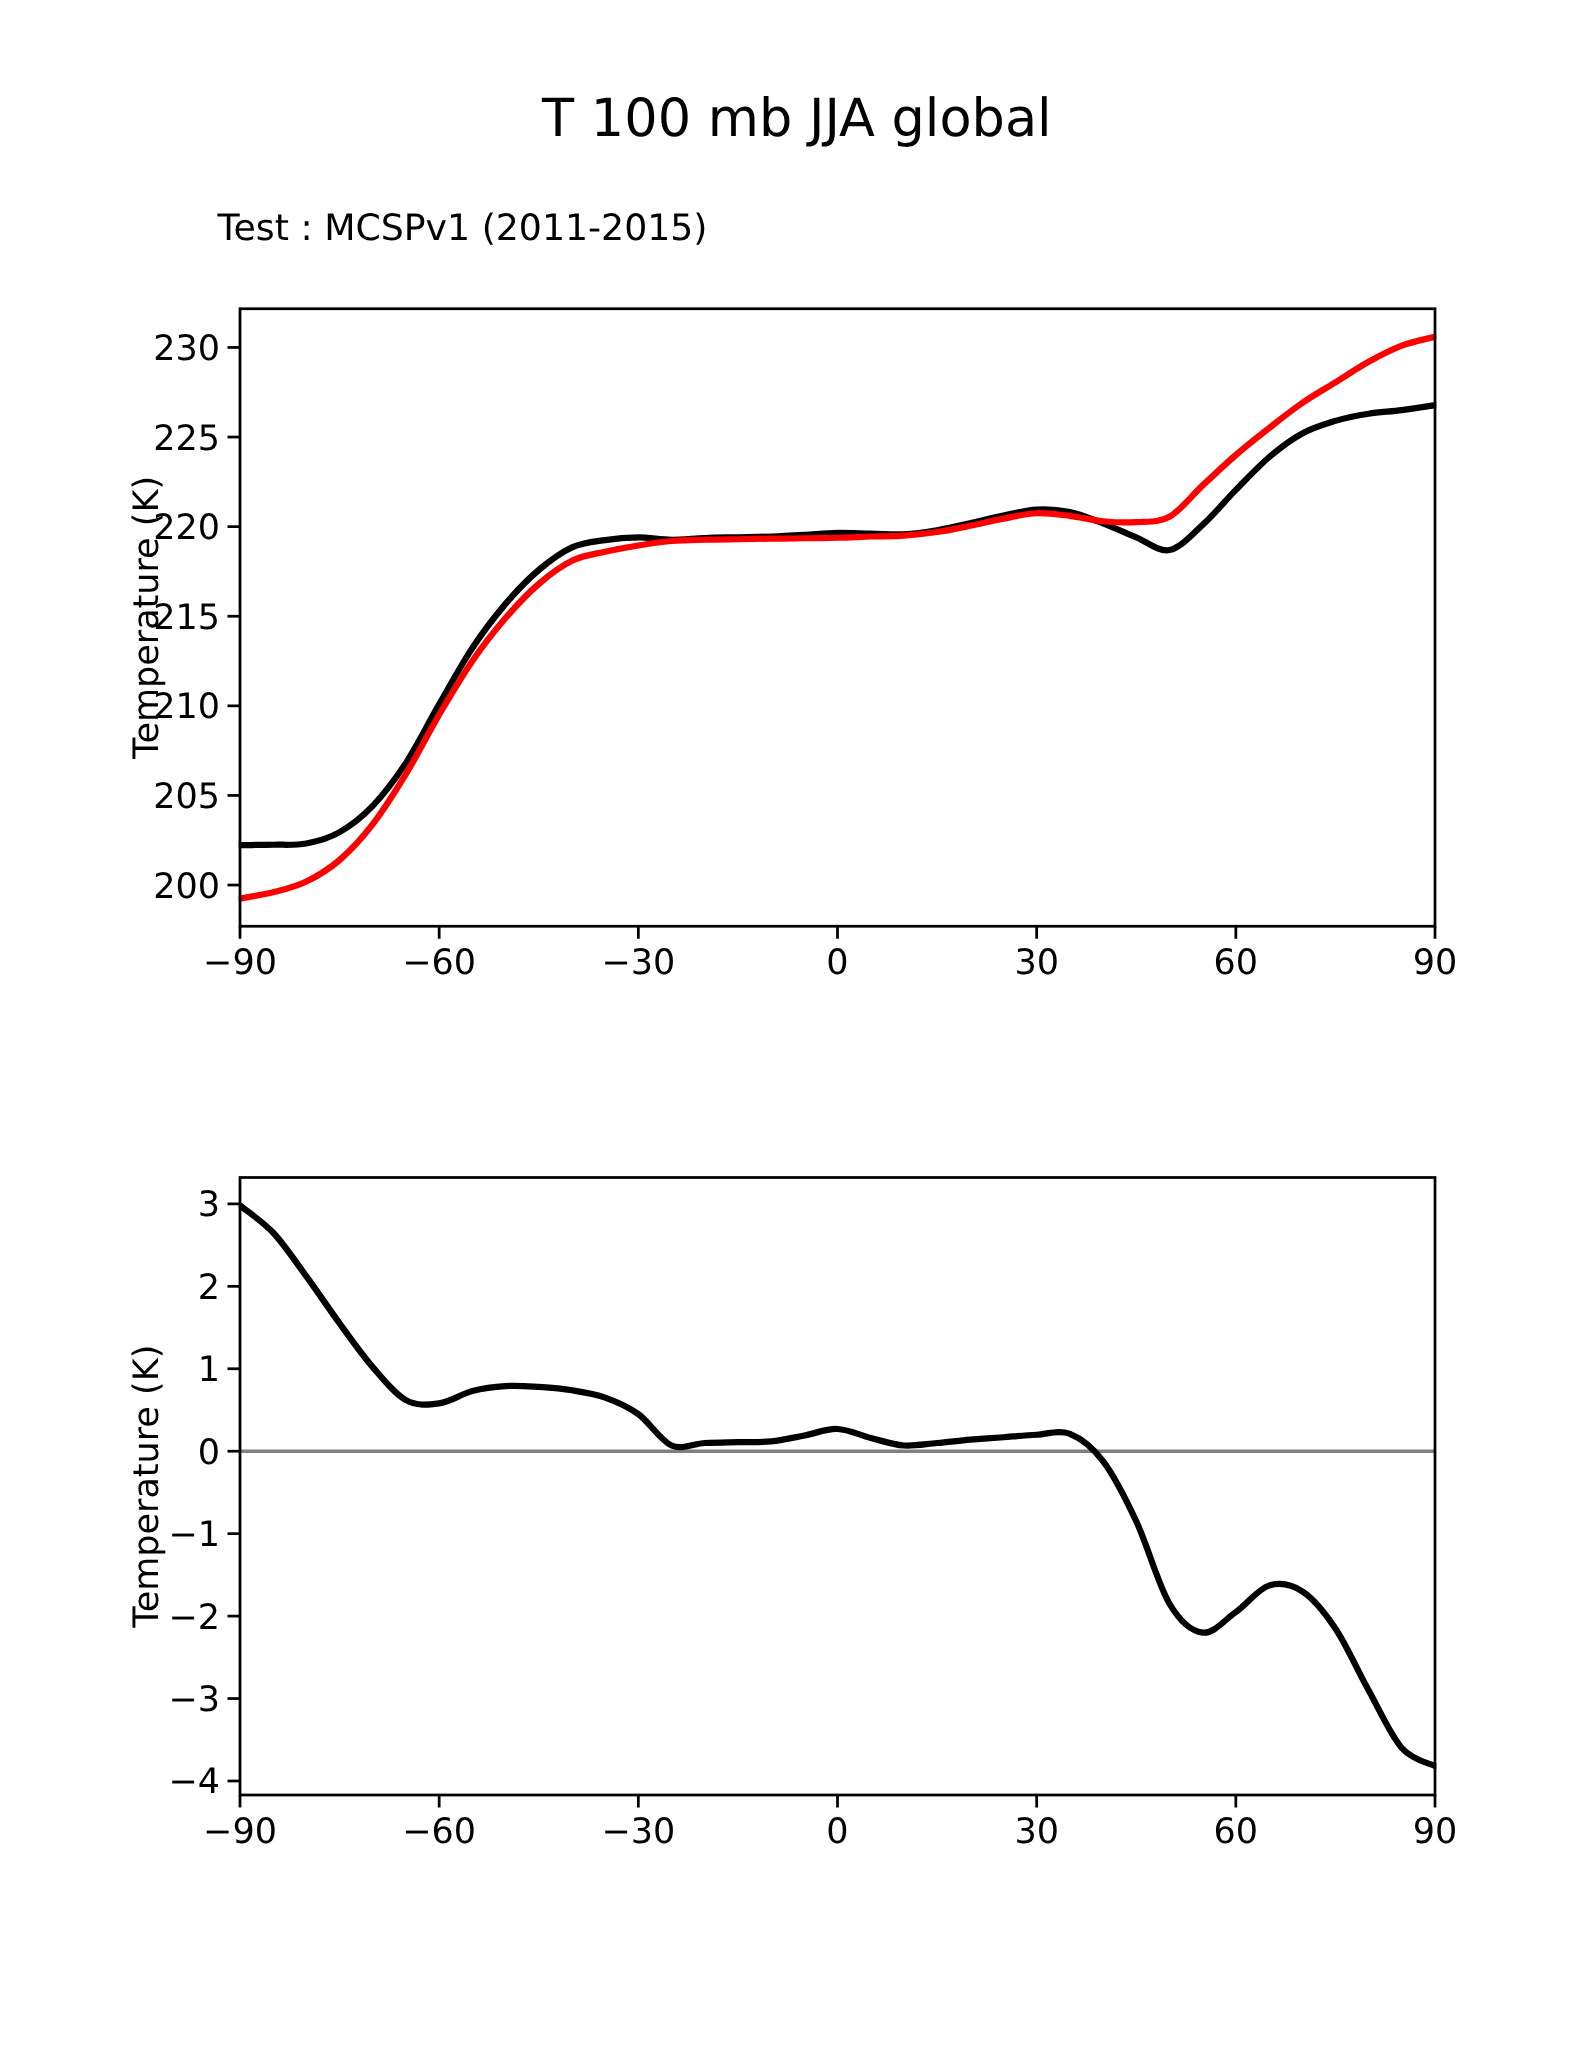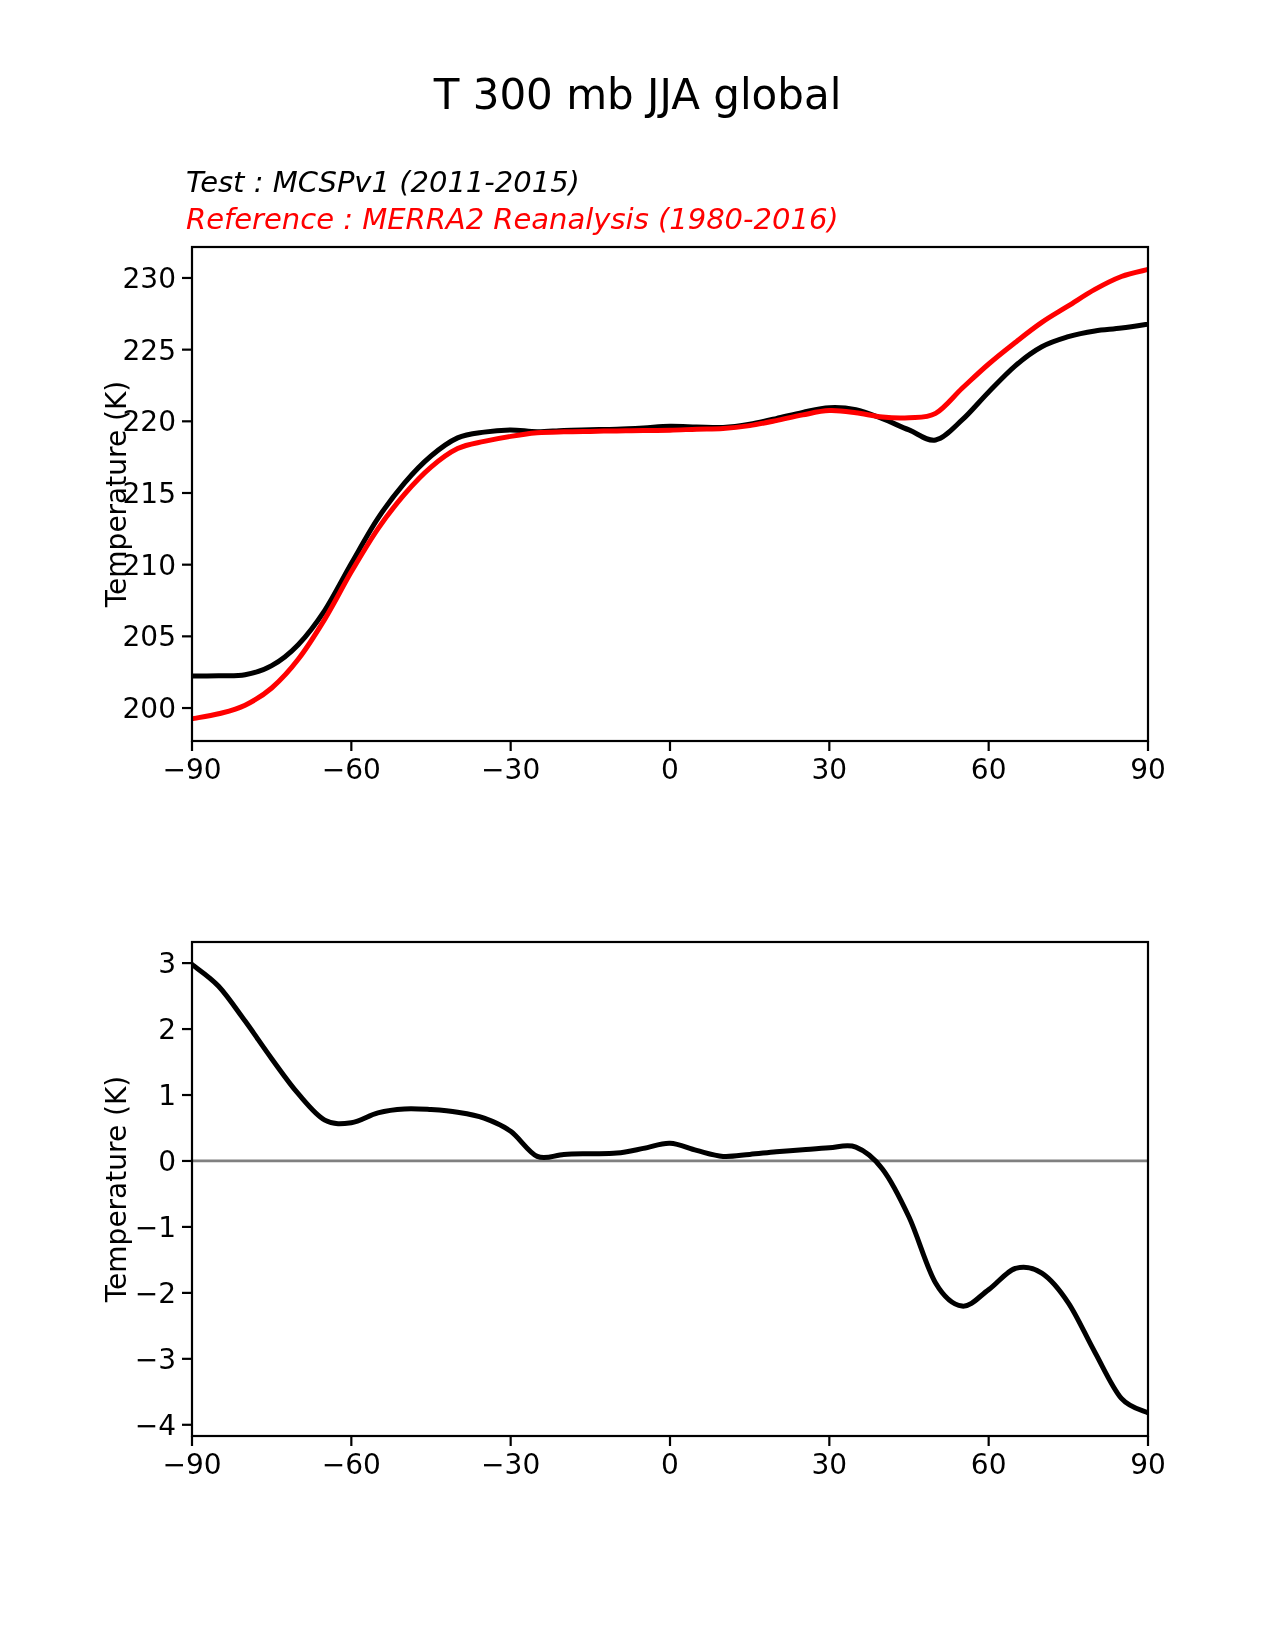--- a/index.html
+++ b/index.html
@@ -1,21 +1,21 @@
 <!DOCTYPE html>
 <html><head>
 <meta charset="utf-8">
 <style>
   html,body{margin:0;padding:0;background:#ffffff;}
   #figure{position:relative;width:1275px;height:1650px;background:#ffffff;
           font-family:"DejaVu Sans","Liberation Sans",sans-serif;color:#000;}
   #figure svg{position:absolute;left:0;top:0;}
   .overlay{position:absolute;white-space:nowrap;line-height:1;}
   .main-title{left:0;top:74px;width:1275px;text-align:center;font-size:42px;}
-  .legend-line{left:186px;font-size:29px;font-style:italic;}
+  .legend-line{left:174px;font-size:29px;}
   .legend-test{top:168px;}
   .legend-ref{top:205px;}
   .sub-title{left:192px;top:899px;width:956px;text-align:center;font-size:30px;}
   .ylabel{font-size:28px;transform:translate(-50%,-50%) rotate(-90deg);}
   .ylabel-top{left:117px;top:494px;}
   .ylabel-bottom{left:117px;top:1189px;}
   text.tick{font-family:"DejaVu Sans","Liberation Sans",sans-serif;font-size:28px;fill:#000;}
 </style>
 </head>
 <body>
@@ -91,23 +91,22 @@
         <text x="176" y="1170.969292389853" text-anchor="end" class="tick">0</text>
         <line x1="182" y1="1095.0146862483311" x2="192" y2="1095.0146862483311" stroke="#000000" stroke-width="2.2"></line>
         <text x="176" y="1105.0146862483311" text-anchor="end" class="tick">1</text>
         <line x1="182" y1="1029.060080106809" x2="192" y2="1029.060080106809" stroke="#000000" stroke-width="2.2"></line>
         <text x="176" y="1039.060080106809" text-anchor="end" class="tick">2</text>
         <line x1="182" y1="963.105473965287" x2="192" y2="963.105473965287" stroke="#000000" stroke-width="2.2"></line>
         <text x="176" y="973.105473965287" text-anchor="end" class="tick">3</text>
       </g>
     </svg>
 
-  <div class="overlay main-title">T 300 mb JJA global</div>
+  <div class="overlay main-title">T 100 mb JJA global</div>
 
   <div class="overlay legend-line legend-test" style="color: rgb(0, 0, 0);">Test : MCSPv1 (2011-2015)</div>
 
-  <div class="overlay legend-line legend-ref" style="color: rgb(255, 0, 0);">Reference : MERRA2 Reanalysis (1980-2016)</div>
 
   <div class="overlay ylabel ylabel-top">Temperature (K)</div>
 
 
   <div class="overlay ylabel ylabel-bottom">Temperature (K)</div>
 </div>
 
 </body></html>

